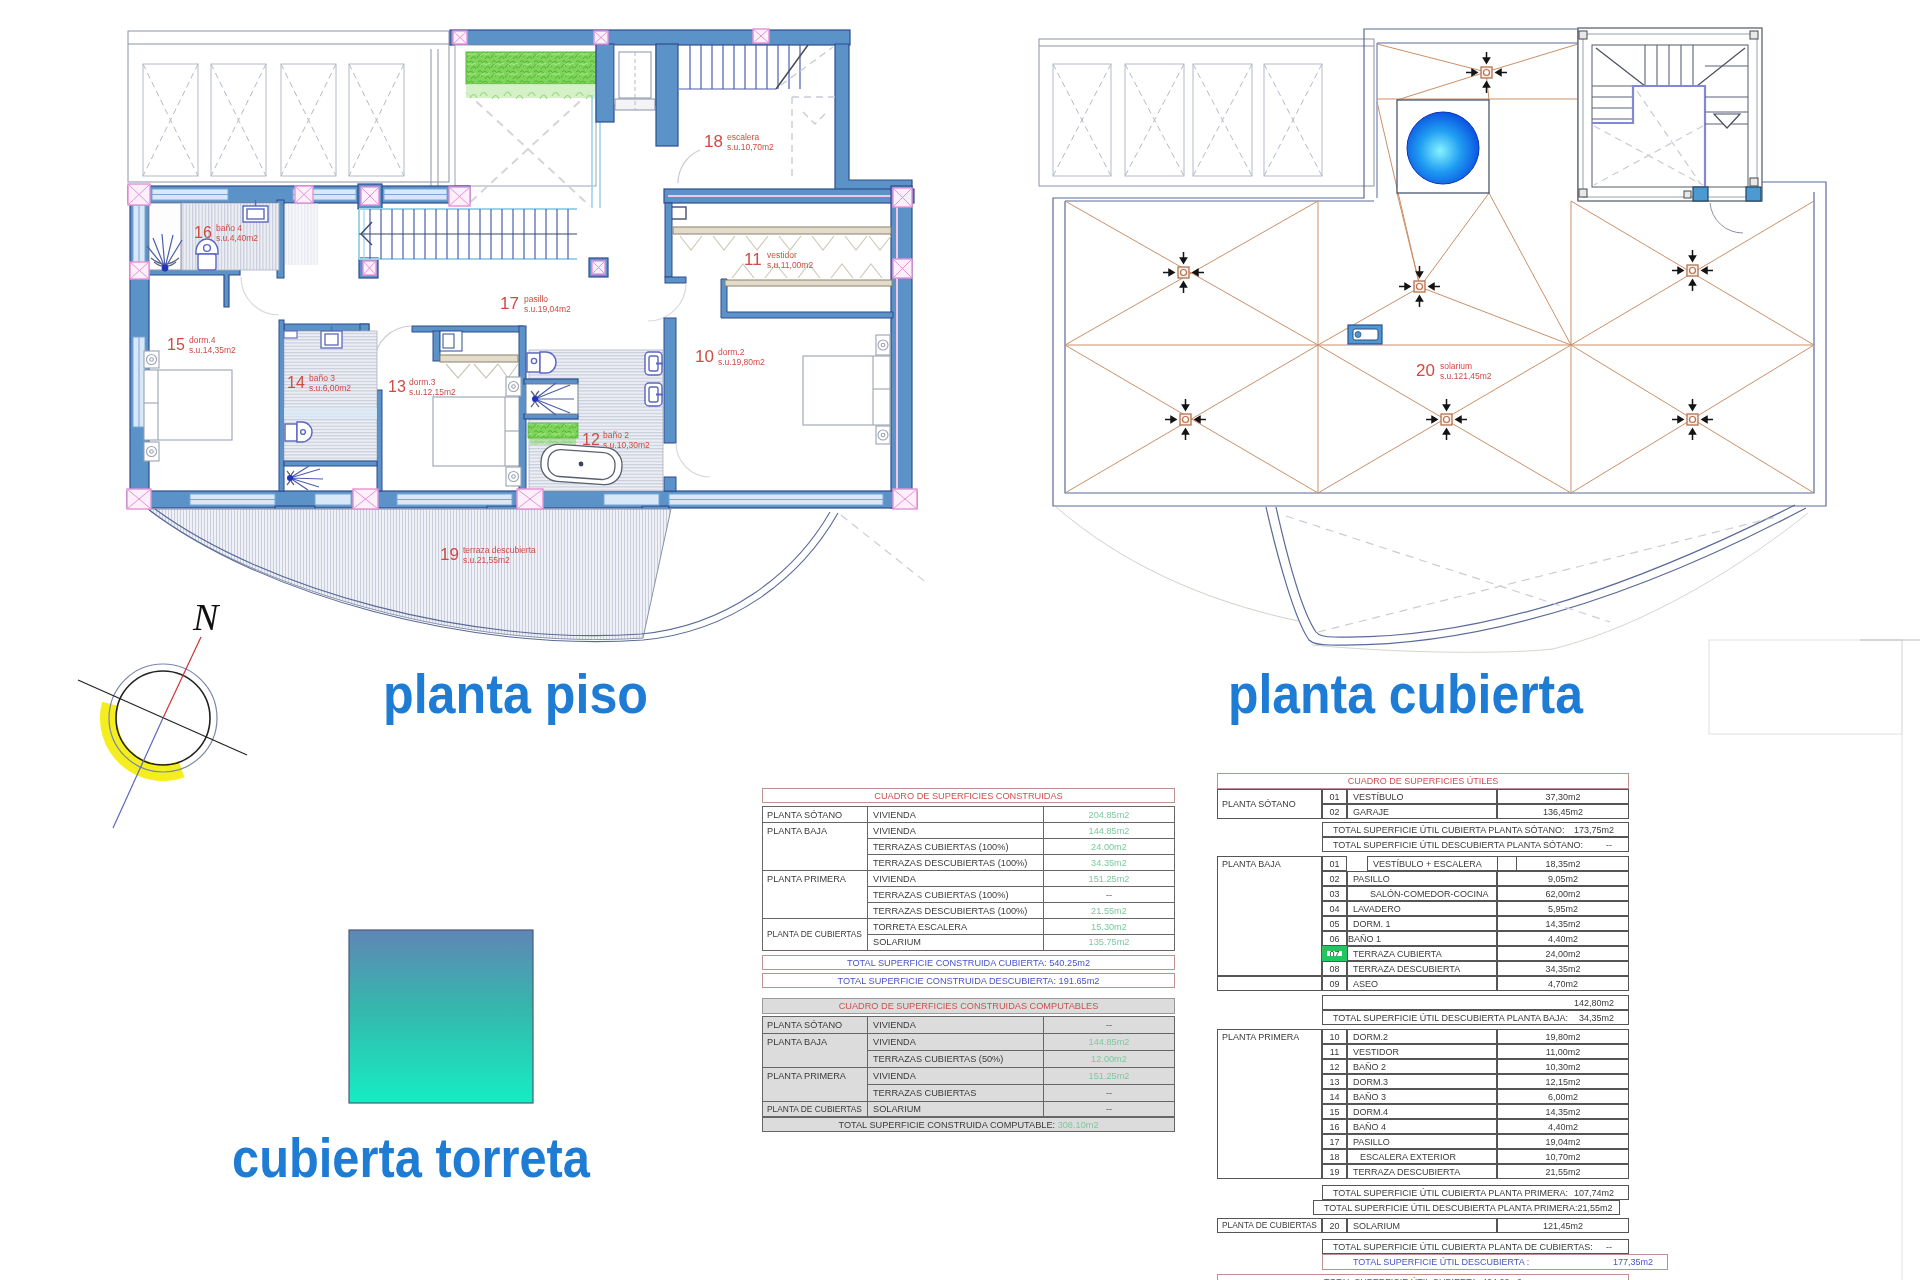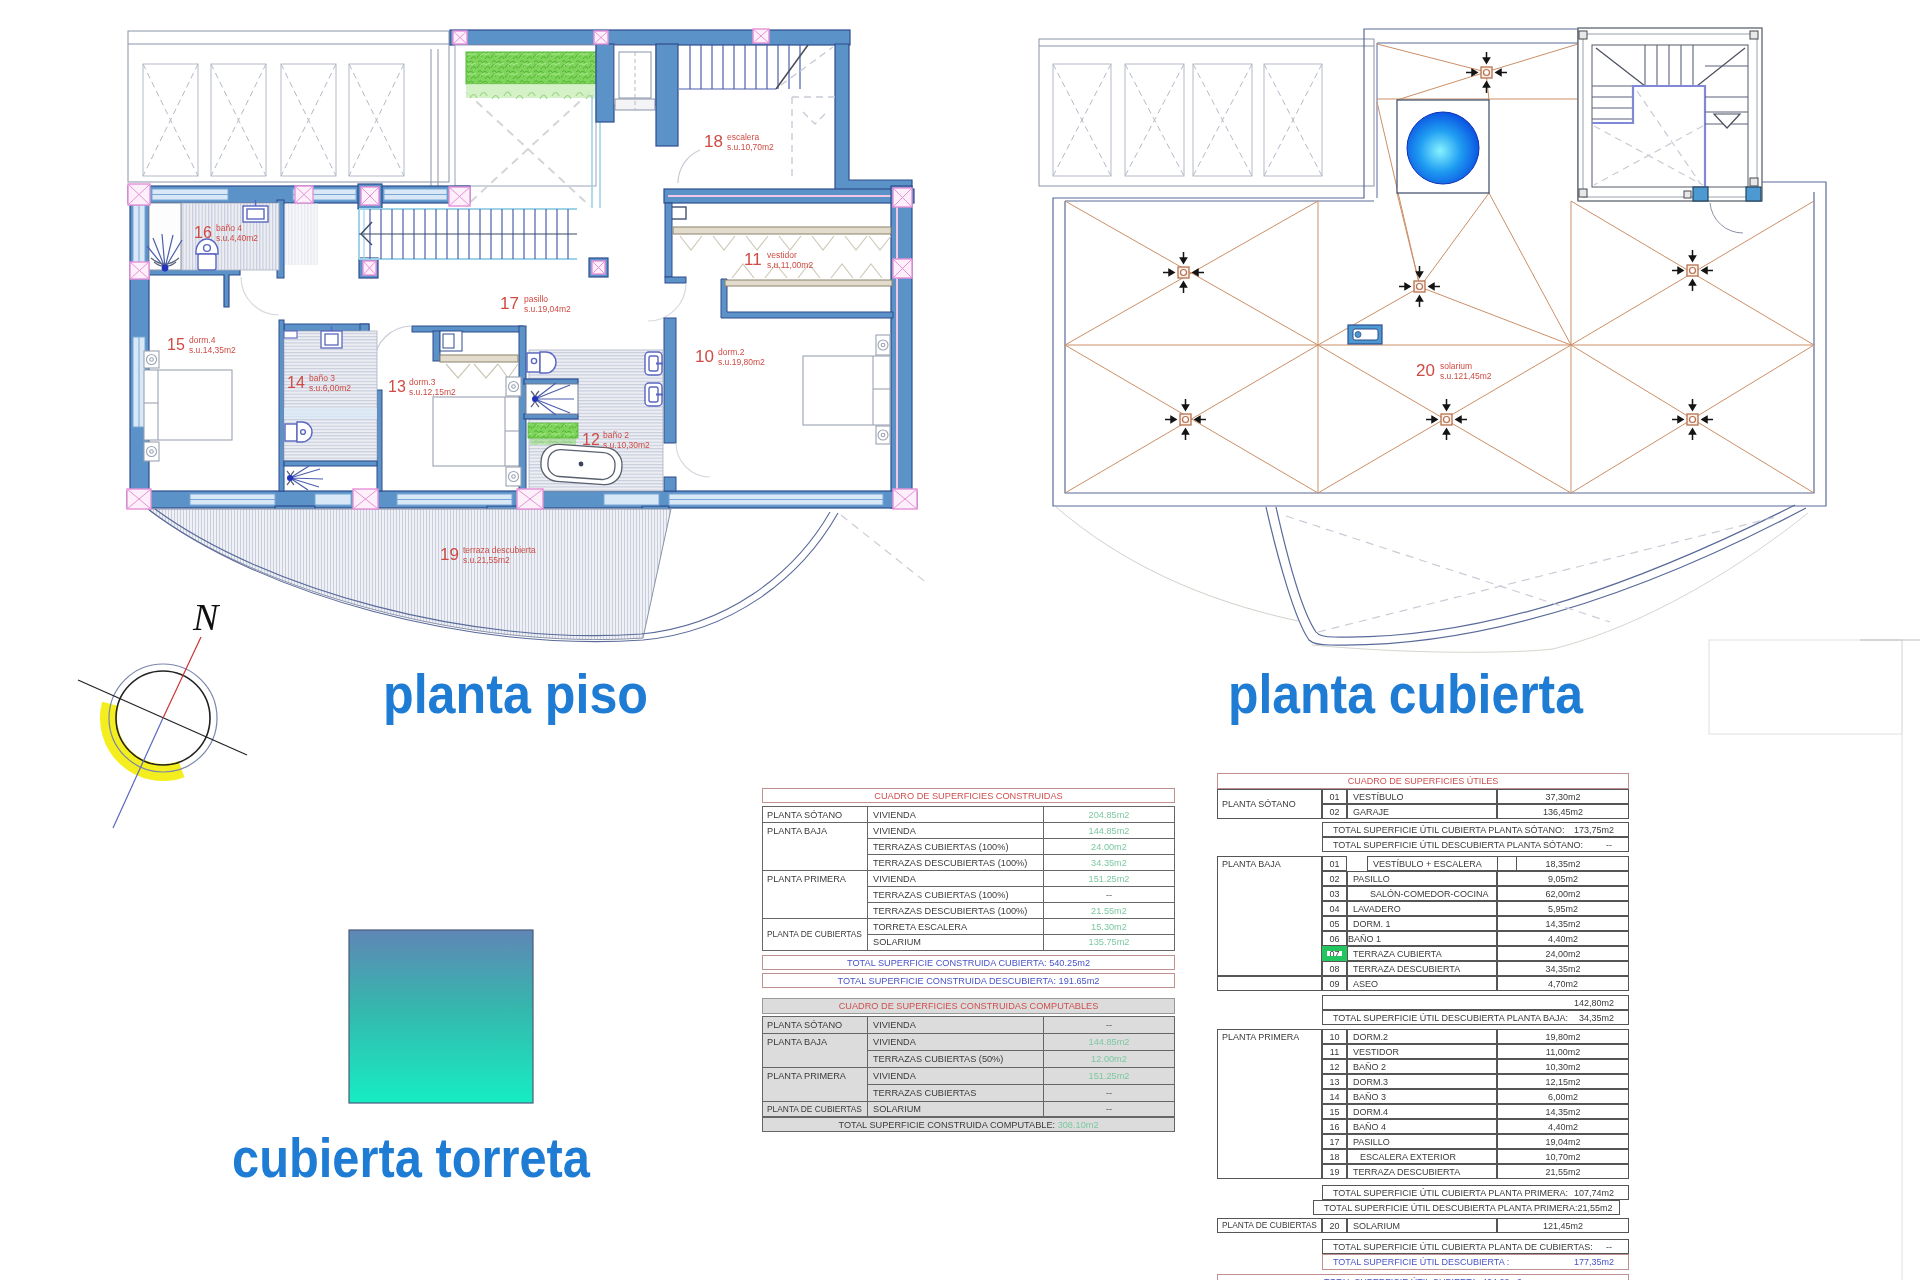--- a/index.html
+++ b/index.html
@@ -996,19 +996,19 @@
       </div>
 
   <div style="position:absolute;left:0;top:445px;width:105px;height:15px;border:1px solid #555;box-sizing:border-box;padding-left:4px;white-space:nowrap;overflow:hidden;line-height:13px;font-size:8.4px;" class="dk">PLANTA DE CUBIERTAS</div>
   <div class="row dk" style="left:105px;top:445px;width:25px;height:15px;border:1px solid #555;justify-content:center;">20</div>
   <div class="row dk" style="left:130px;top:445px;width:150px;height:15px;border:1px solid #555;padding-left:5px;">SOLARIUM</div>
   <div class="row dk" style="left:280px;top:445px;width:132px;height:15px;border:1px solid #555;justify-content:center;">121,45m2</div>
   <div class="row dk" style="left:105px;top:466px;width:307px;height:15px;border:1px solid #555;">
         <span style="padding-left:10px;">TOTAL SUPERFICIE ÚTIL CUBIERTA PLANTA DE CUBIERTAS:</span>
         <span style="margin-left:auto;padding-right:16px;">--</span>
       </div>
-  <div class="row blu" style="left:105px;top:481px;width:307px;height:16px;border:1px solid #c08f8f;">
+  <div class="row blu" style="left:105px;top:481px;width:346px;height:16px;border:1px solid #c08f8f;padding-left:20px;">
         <span style="padding-left:10px;">TOTAL SUPERFICIE ÚTIL DESCUBIERTA :</span>
         <span style="margin-left:auto;padding-right:14px;">177,35m2</span>
       </div>
   <div class="row blu" style="left:0;top:501px;width:412px;height:16px;border:1px solid #c08f8f;justify-content:center;">TOTAL SUPERFICIE ÚTIL CUBIERTA: 424,29m2</div>
 </div>
 </div>
 
 </body></html>

